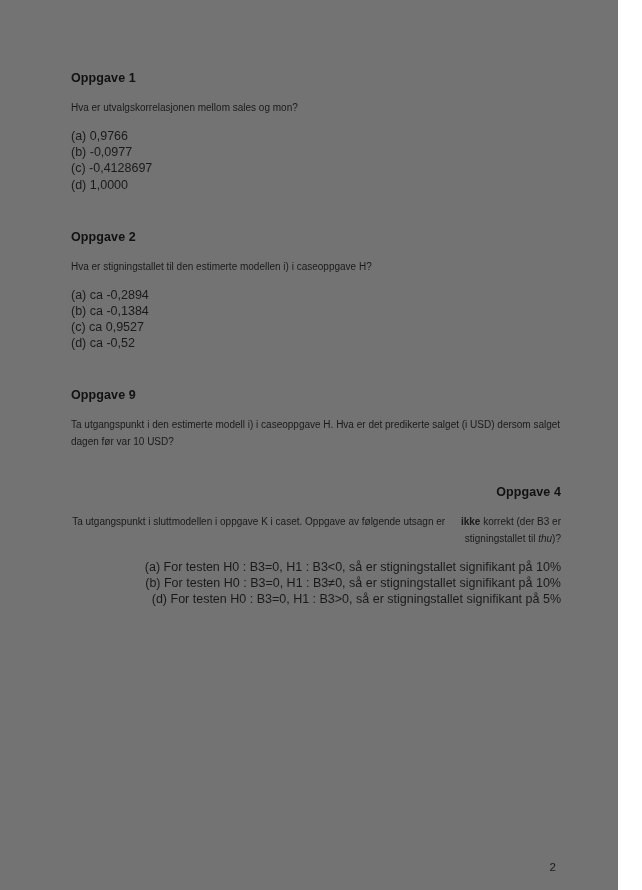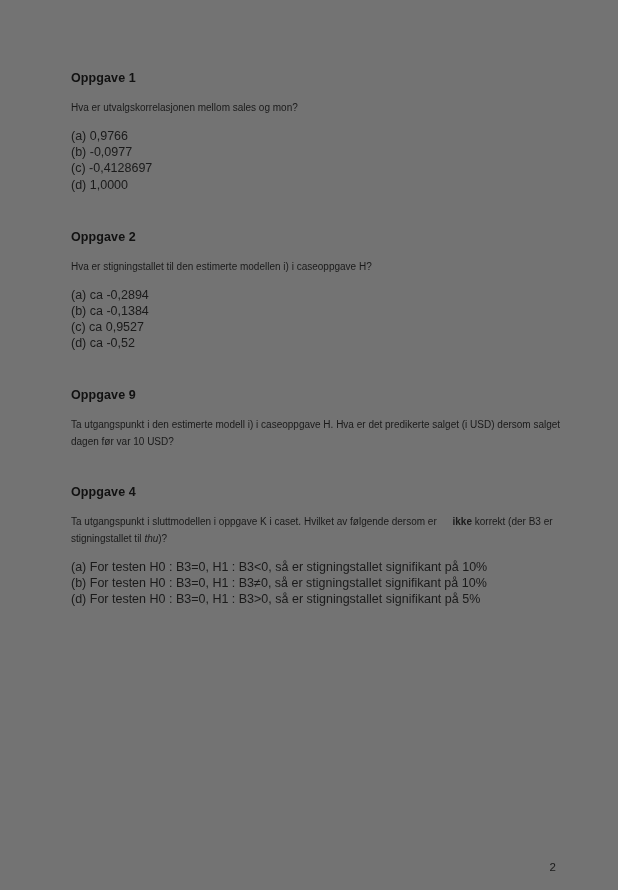--- a/index.html
+++ b/index.html
@@ -25,20 +25,21 @@
     position: absolute;
     left: 71px;
     top: 70px;
     width: 490px;
   }
   .task {
     margin: 0 0 34px 0;
   }
   .task:last-of-type {
     margin-bottom: 0;
+    text-align: right;
   }
   .task-heading {
     font-size: 12.5px;
     font-weight: bold;
     line-height: 16px;
     margin: 0 0 13px 0;
     letter-spacing: 0.1px;
     color: #111111;
   }
   .task-question {
@@ -116,21 +117,21 @@
     <section class="task task-3">
       <h2 class="task-heading">Oppgave 9</h2>
       <p class="task-question">
         <span>Ta utgangspunkt i den estimerte modell i) i caseoppgave H. Hva er det predikerte salget (i USD) dersom salget dagen før var 10 USD?</span>
       </p>
     </section>
 
     <section class="task task-4">
       <h2 class="task-heading">Oppgave 4</h2>
       <p class="task-question">
-        <span>Ta utgangspunkt i sluttmodellen i oppgave K i caset. Hvilket av følgende dersom er </span><span class="em-bold">ikke</span><span> korrekt (der B3 er stigningstallet til </span><span class="em-italic">thu</span><span>)?</span>
+        <span>Ta utgangspunkt i sluttmodellen i oppgave K i caset. Oppgave av følgende utsagn er </span><span class="em-bold">ikke</span><span> korrekt (der B3 er stigningstallet til </span><span class="em-italic">thu</span><span>)?</span>
       </p>
       <ul class="options">
         <li class="option">(a) For testen H0 : B3=0, H1 : B3&lt;0, så er stigningstallet signifikant på 10%</li>
         <li class="option">(b) For testen H0 : B3=0, H1 : B3≠0, så er stigningstallet signifikant på 10%</li>
         <li class="option">(d) For testen H0 : B3=0, H1 : B3&gt;0, så er stigningstallet signifikant på 5%</li>
       </ul>
     </section>
 
   </div>
 

